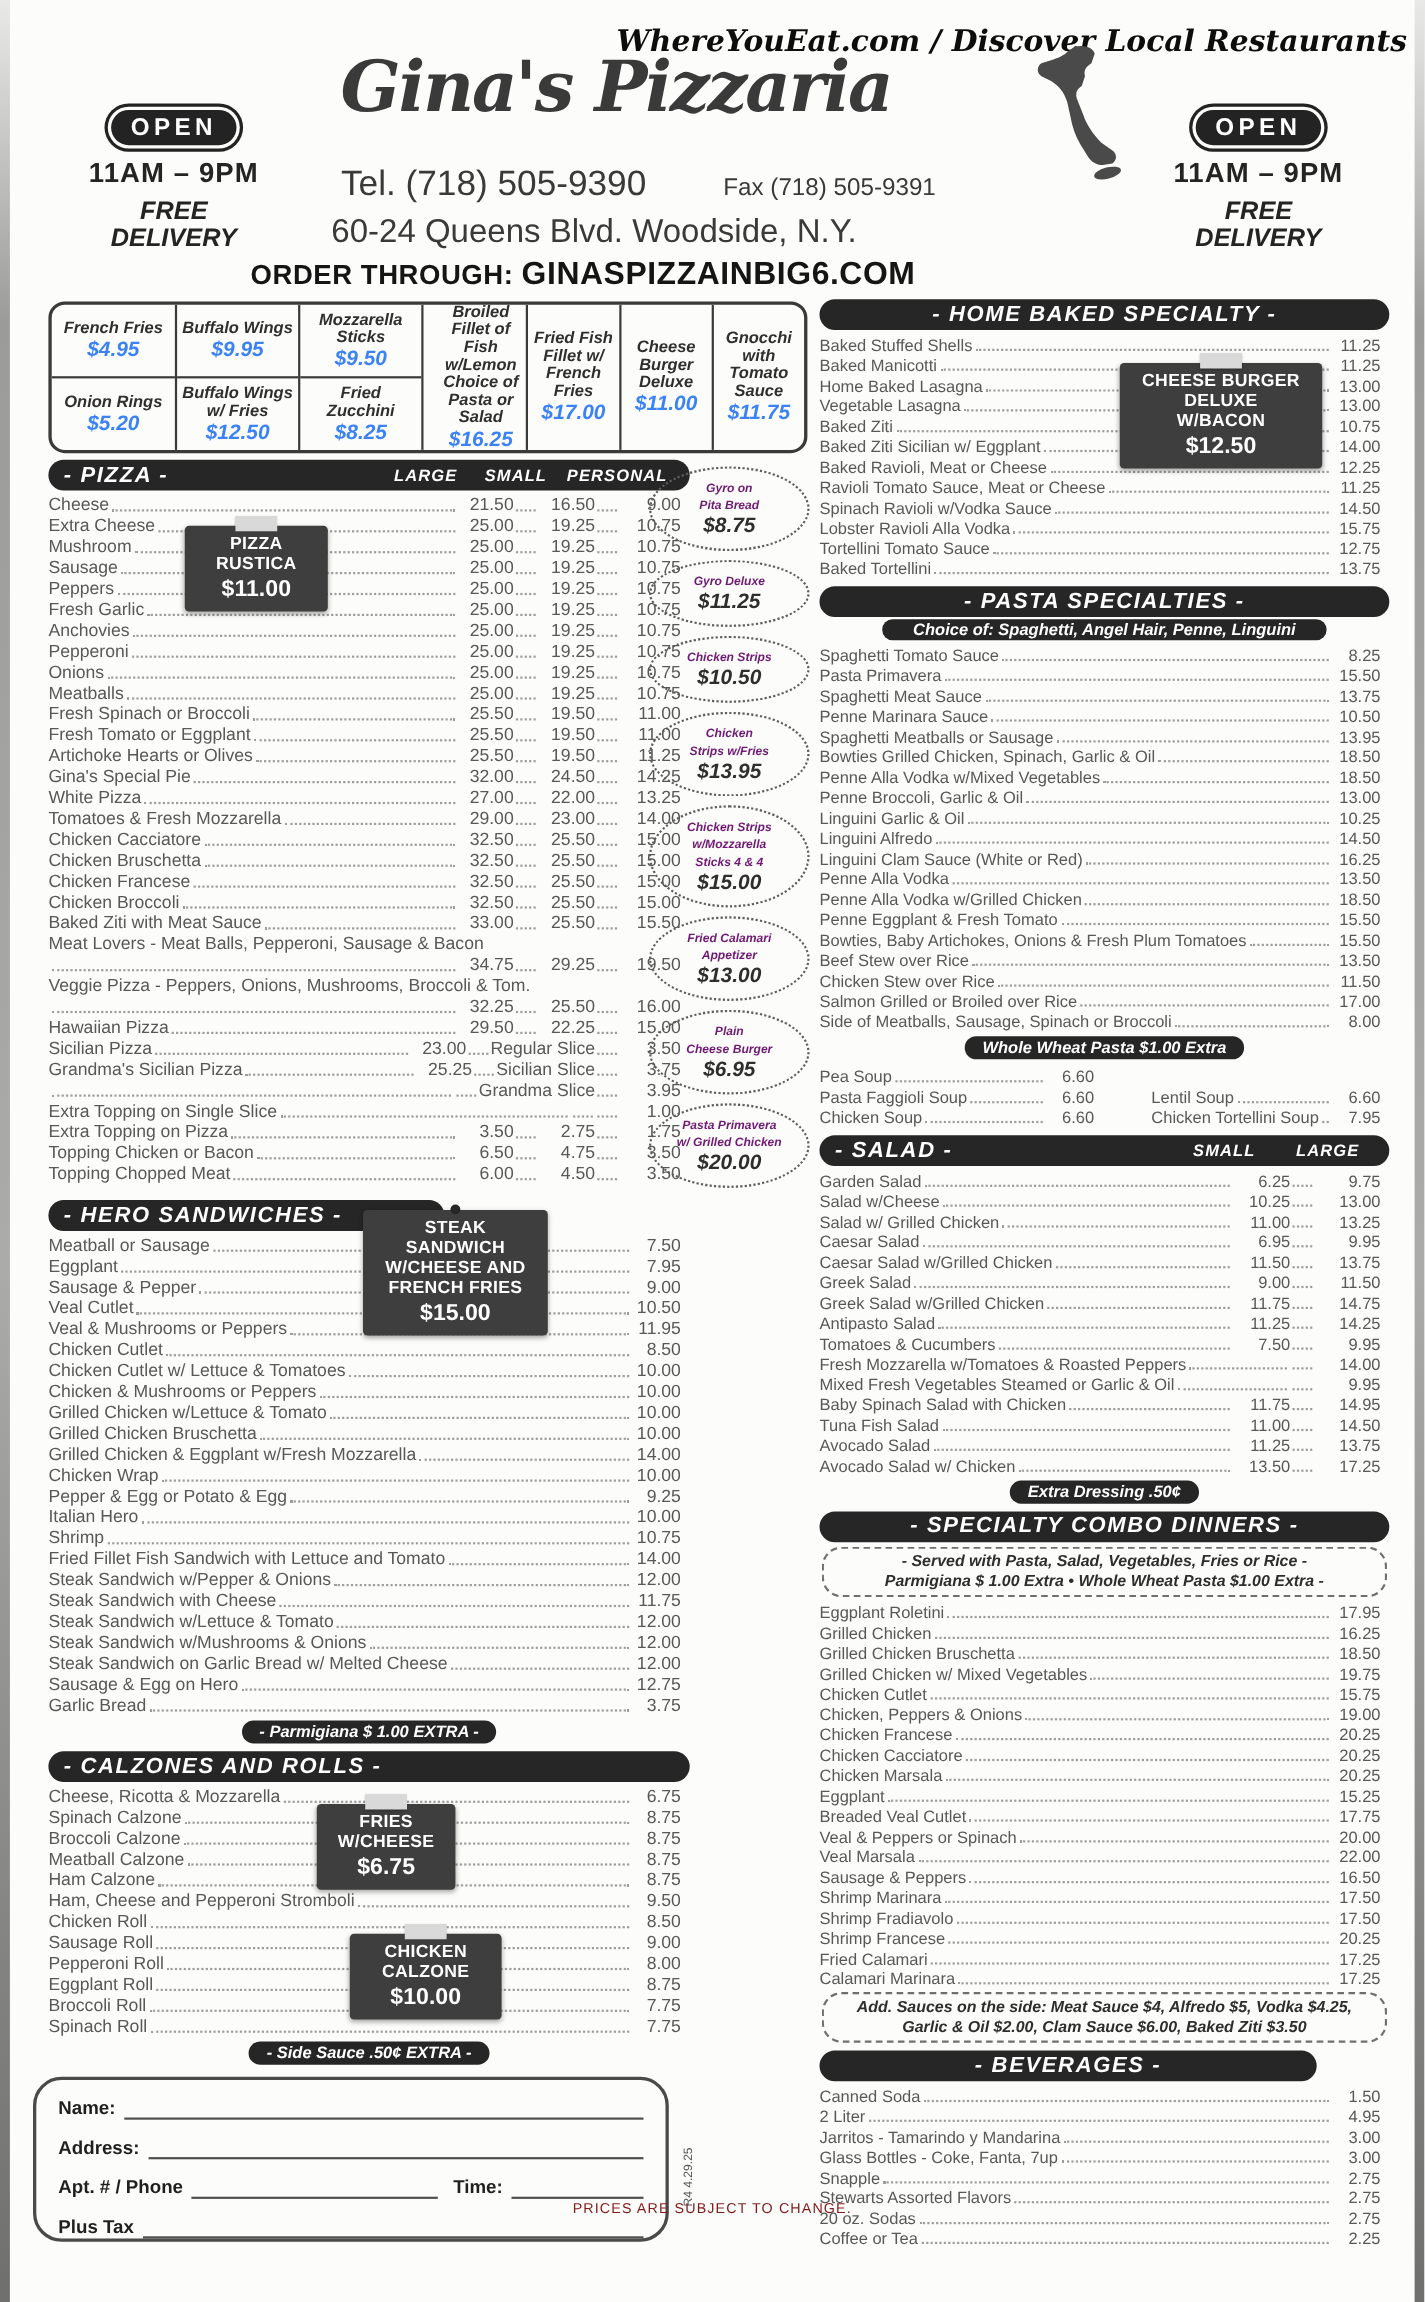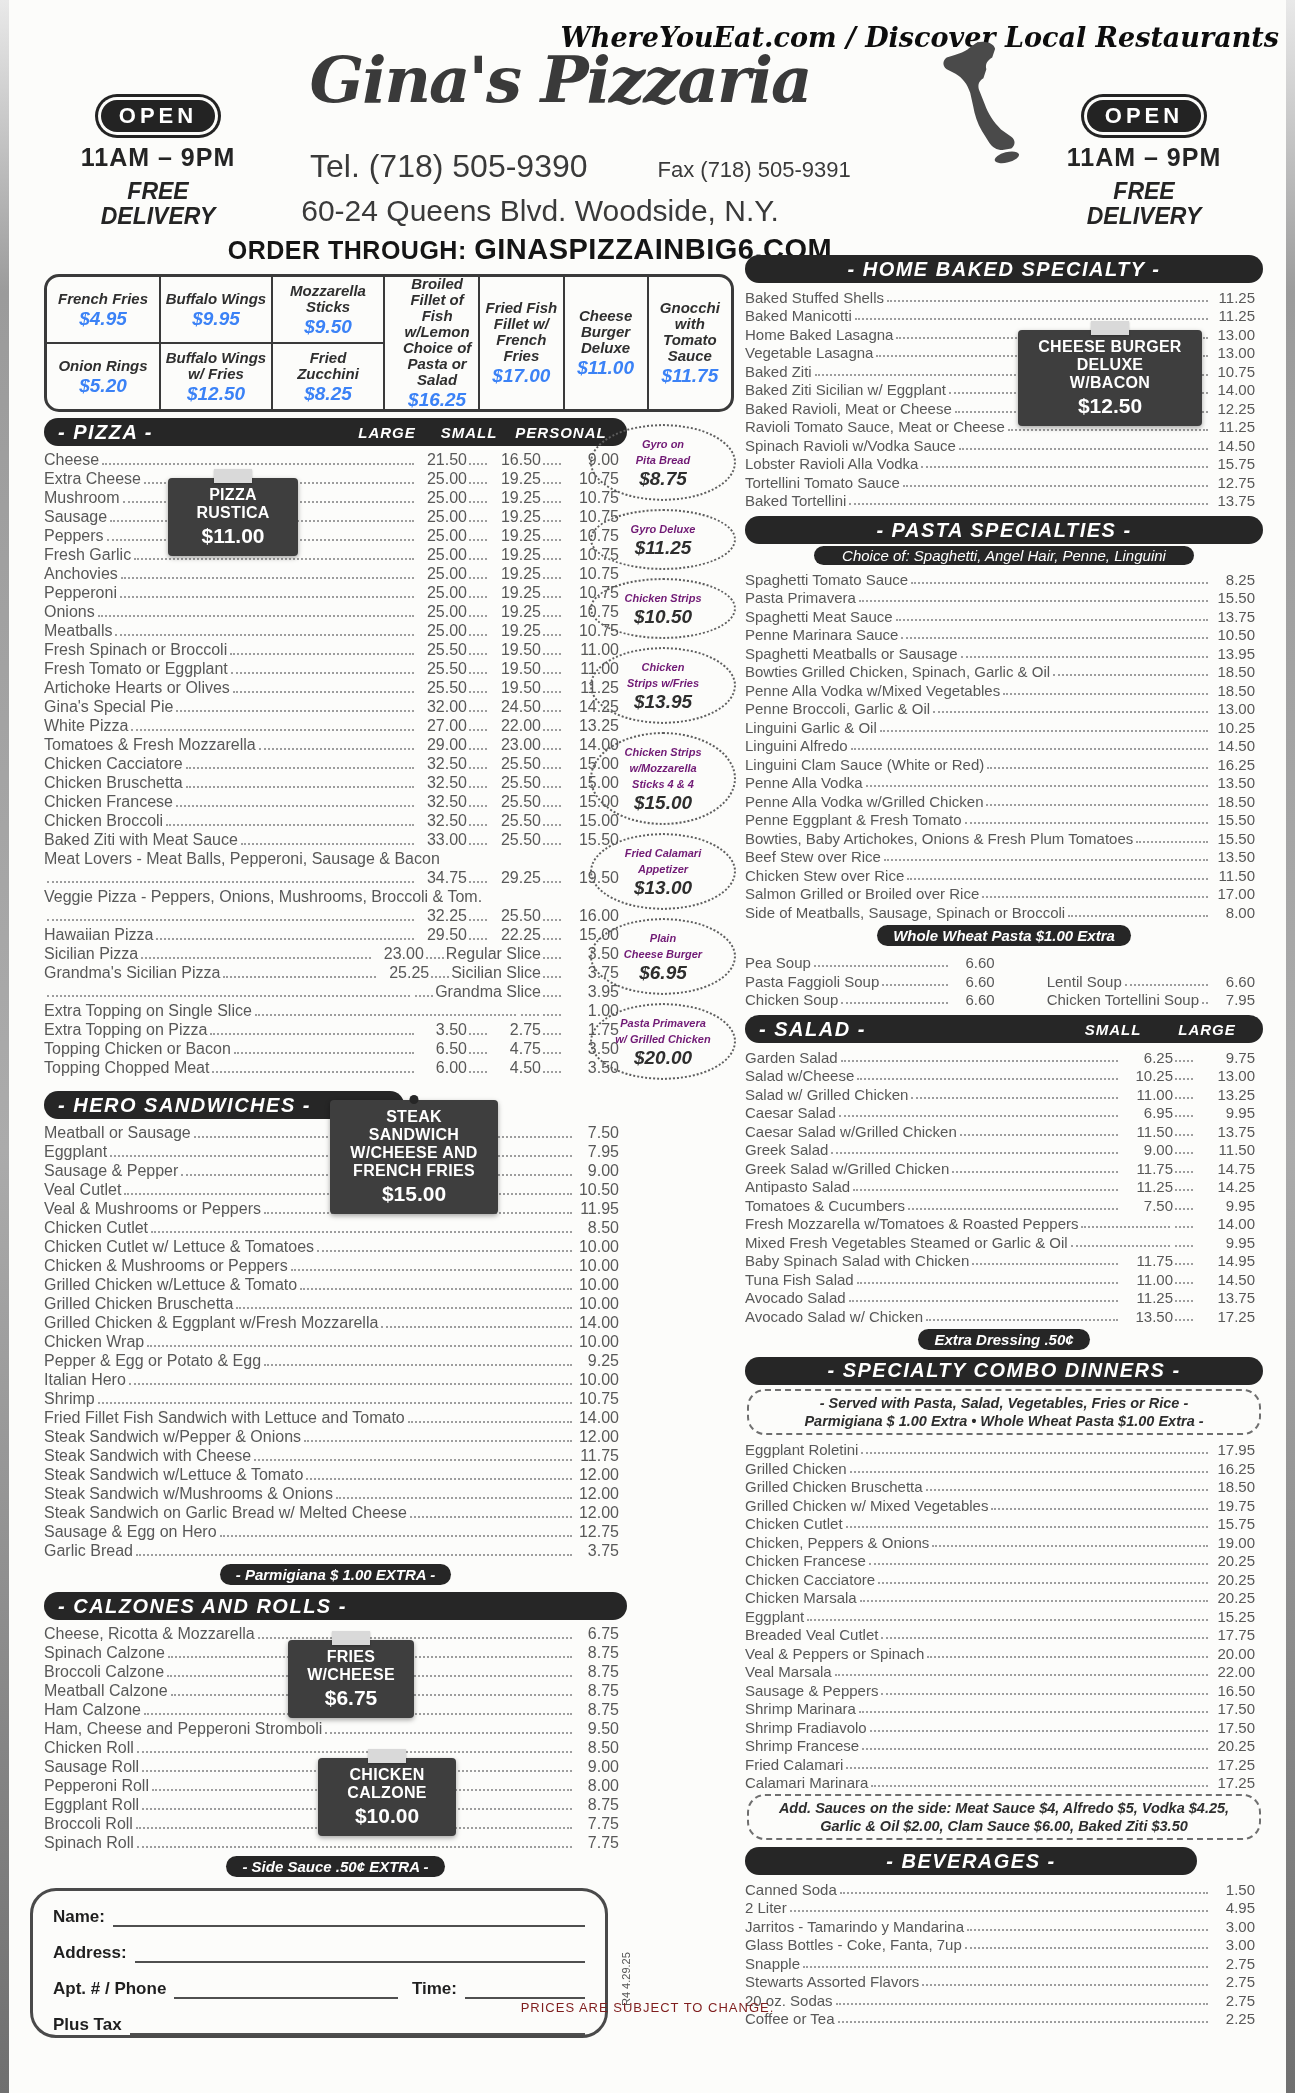--- a/index.html
+++ b/index.html
@@ -46,21 +46,21 @@
   .ttall .tcol{flex:1;justify-content:center;align-items:center;text-align:center;padding:2px;}
   .ttall .tcol+.tcol{border-left:2px solid #3a3a3a;}
   .tcell{flex:1;display:flex;flex-direction:column;justify-content:center;align-items:center;text-align:center;padding:1px;}
   .tcell.bot{border-top:2px solid #3a3a3a;}
   .tname{font-style:italic;font-weight:bold;font-size:15px;line-height:16px;color:#2f2f2f;white-space:pre-line;}
   .tprice{font-style:italic;font-weight:bold;font-size:19px;line-height:21px;color:#3b82f6;margin-top:1px;}
 
   
   .col-left{position:absolute;left:44px;top:418px;width:583px;}
   .col-mid{position:absolute;left:590px;top:424px;width:142px;}
-  .col-right{position:absolute;left:745px;top:255px;width:518px;}
+  .col-right{position:absolute;left:745px;top:272px;width:518px;}
 
   .bar{background:#262626;color:#fff;border-radius:15px;display:flex;align-items:center;
        padding:2px 14px;height:28px;box-sizing:border-box;font-style:italic;font-weight:bold;
        font-size:20px;letter-spacing:1.5px;margin-bottom:4px;}
   .bar .spacer{flex:1;}
   .collabel{font-size:15px;text-align:center;letter-spacing:1px;}
   .w-large{width:84px}.w-small{width:80px}.w-pers{width:104px}
   .w-ssmall{width:104px}.w-slarge{width:84px}
 
   .sec{margin-bottom:7px;}
@@ -78,21 +78,21 @@
   .pc.empty{min-width:0;}
   .prow:has(.c1.empty):has(.c2.empty):has(.c3.empty) .lead,
   .prow:has(.c1.empty):has(.c2.empty):has(.c3.empty) .gap{border-bottom-color:transparent;}
 
   
   .pillwrap{text-align:center;margin:4px 0 2px;}
   .pill{background:#262626;color:#fff;font-style:italic;font-weight:bold;border-radius:13px;
         padding:2px 16px;display:inline-block;font-size:15px;}
   .dnote{border:2px dashed #6f6f6f;border-radius:18px;text-align:center;font-style:italic;
          font-weight:bold;color:#2e2e2e;font-size:14.5px;line-height:18px;padding:3px 6px;margin:3px 2px 5px;}
-  .subtitlepill{background:#262626;color:#fff;font-style:italic;font-weight:normal;font-size:15px;
+  .subtitlepill{background:#262626;color:#fff;font-style:italic;font-weight:bold;font-size:15px;
         border-radius:12px;padding:1px 28px;width:fit-content;margin:0 auto 4px;}
 
   
   .oval{width:134px;border:2.5px dotted #5e5e5e;border-radius:50%;margin:0 auto 8px;
         padding:10px 4px;text-align:center;box-sizing:content-box;}
   .oname{font-style:italic;font-weight:bold;font-size:11px;line-height:16px;color:#701a75;white-space:pre-line;}
   .oprice{font-style:italic;font-weight:bold;font-size:19px;line-height:21px;color:#2e2e2e;}
 
   
   .tag{position:absolute;background:#3e3e3e;color:#fff;text-align:center;font-weight:bold;

